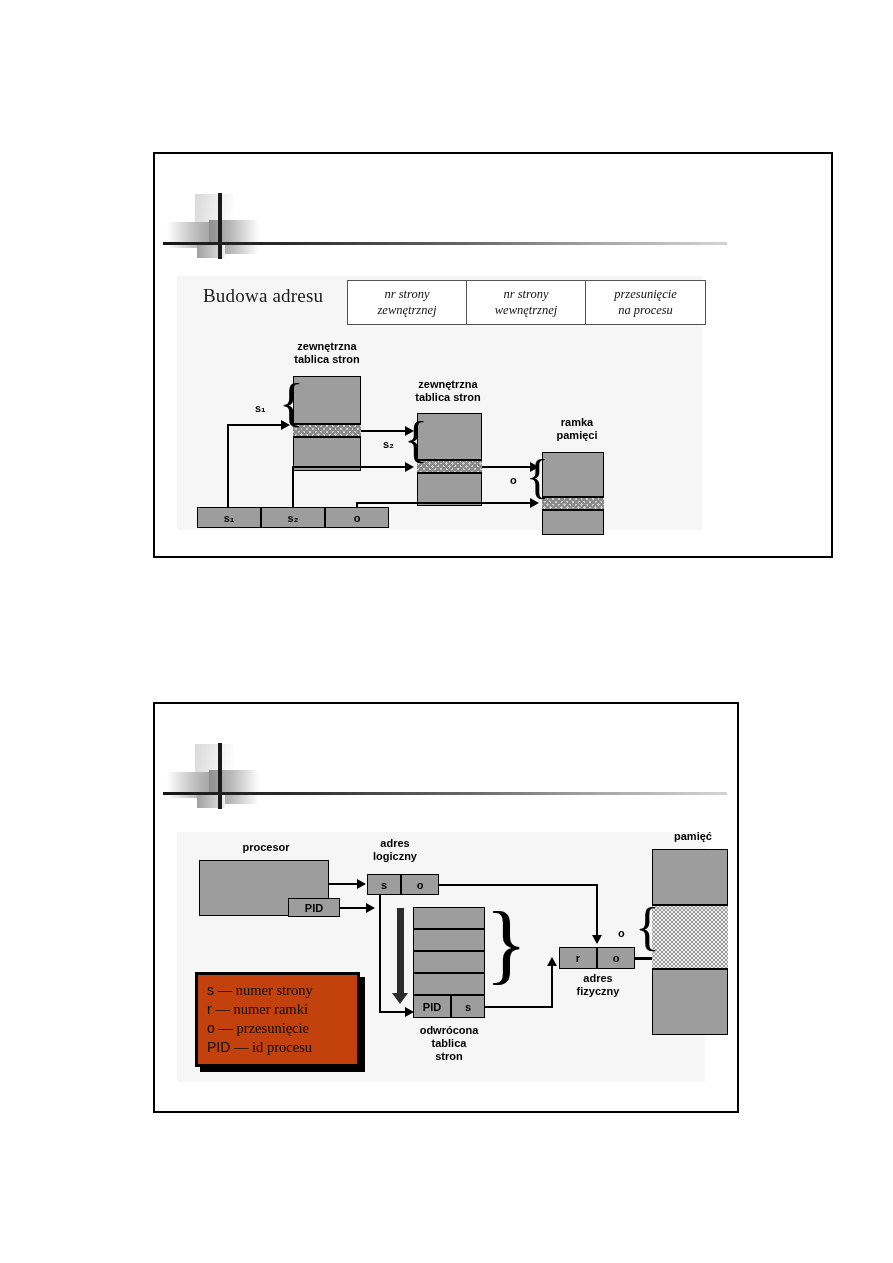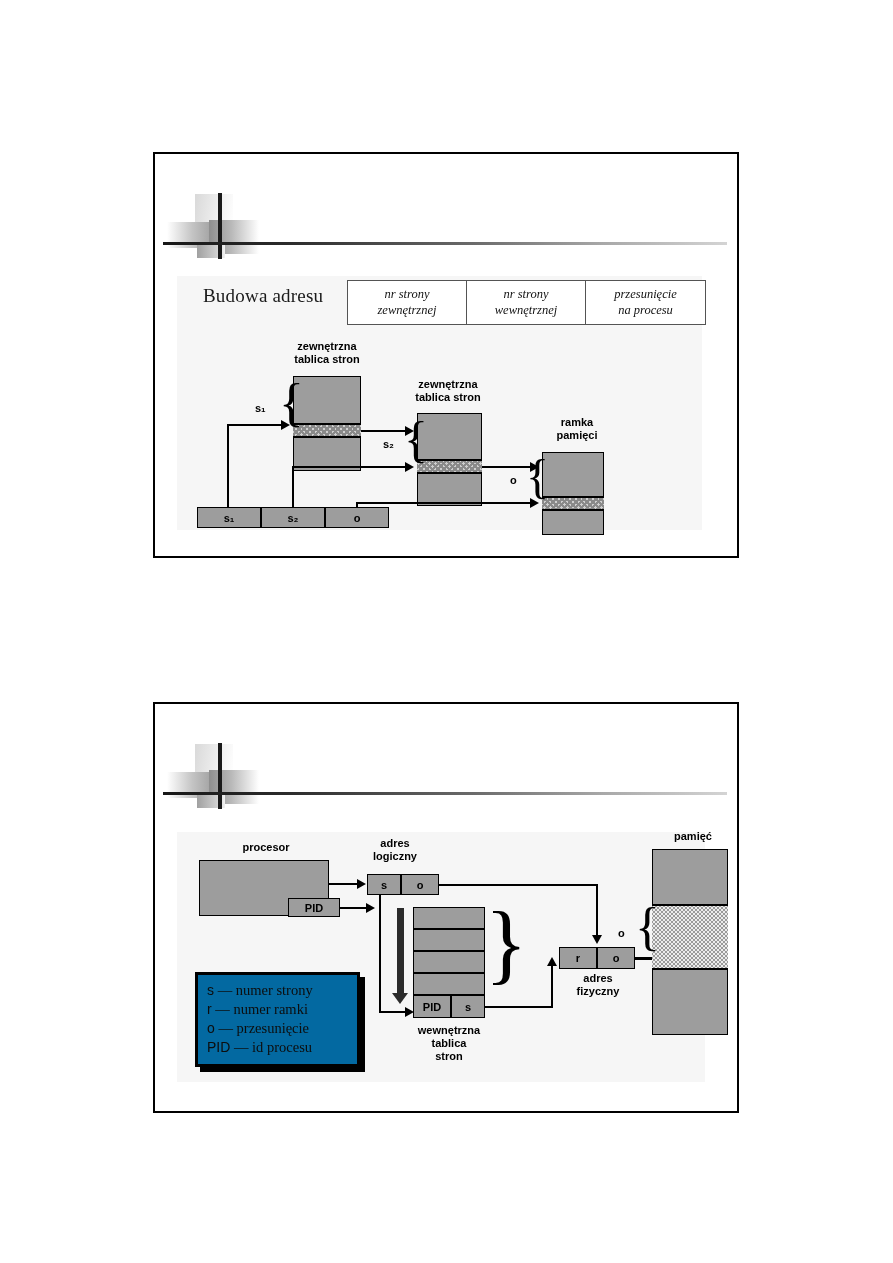--- a/index.html
+++ b/index.html
@@ -2,21 +2,21 @@
 <html><head>
 <meta charset="utf-8">
 <style>
   html,body{margin:0;padding:0;background:#ffffff;}
   body{width:893px;height:1263px;position:relative;
        font-family:"Liberation Sans", sans-serif;
        -webkit-font-smoothing:antialiased;}
 
   
   .slide{position:absolute;background:#ffffff;border:2px solid #000000;box-sizing:border-box;}
-  #slide-1{left:153px;top:152px;width:586px;height:406px;}
+  #slide-1{left:153px;top:152px;width:680px;height:406px;}
   #slide-2{left:153px;top:702px;width:586px;height:411px;}
 
   
   .deco{position:absolute;left:12px;top:40px;width:560px;height:70px;}
   .deco .sq{position:absolute;}
   .deco .sq1{left:28px;top:0px;width:38px;height:34px;
       background:linear-gradient(100deg,#d9d9d9 0%,#eeeeee 55%,#ffffff 100%);}
   .deco .sq2{left:0px;top:28px;width:56px;height:26px;
       background:linear-gradient(90deg,#ffffff 0%,#c4c4c4 45%,#8f8f8f 100%);}
   .deco .sq3{left:42px;top:26px;width:50px;height:34px;
@@ -73,21 +73,21 @@
   .arw.d{border-left:5px solid transparent;border-right:5px solid transparent;border-top:9px solid #000;}
   .arw.u{border-left:5px solid transparent;border-right:5px solid transparent;border-bottom:9px solid #000;}
   .brace{position:absolute;font-size:20px;color:#000;font-family:"Liberation Serif",serif;
       line-height:1;}
   .fatarrow{position:absolute;width:7px;background:#2b2b2b;}
   .fatarrow .tip{position:absolute;left:-5px;bottom:-10px;width:0;height:0;
       border-left:8px solid transparent;border-right:8px solid transparent;border-top:11px solid #2b2b2b;}
 
   
   .legend{position:absolute;left:40px;top:268px;width:165px;
-      background:#0369a1;border:3px solid #000000;box-sizing:border-box;
+      background:#c2410c;border:3px solid #000000;box-sizing:border-box;
       box-shadow:5px 5px 0 0 #000000;padding:6px 8px 6px 9px;}
   .legend-line{font-family:"Liberation Serif", serif;font-size:14.5px;color:#0d0d0d;
       line-height:1.32;white-space:nowrap;}
   .legend-line .mono{font-family:"Liberation Sans", sans-serif;font-size:14px;font-weight:normal;}
 
   
   .itrow{position:absolute;background:#9d9d9d;border:1px solid #000;box-sizing:border-box;}
 </style>
 </head>
 <body>
@@ -217,21 +217,21 @@
   </div>
 
   <div class="itrow" style="left:258px;top:203px;width:72px;height:22px;"></div>
   <div class="itrow" style="left:258px;top:225px;width:72px;height:22px;"></div>
   <div class="itrow" style="left:258px;top:247px;width:72px;height:22px;"></div>
   <div class="itrow" style="left:258px;top:269px;width:72px;height:22px;"></div>
   <div class="seg" style="left:258px;top:291px;width:38px;height:23px;">PID</div>
   <div class="seg" style="left:296px;top:291px;width:34px;height:23px;">s</div>
 
   <div class="lbl" style="left:239px;top:320px;width:110px;">
-    <div>wewnętrzna</div>
+    <div>odwrócona</div>
     <div>tablica</div>
     <div>stron</div>
   </div>
 
   <div class="brace" style="left:330px;top:200px;font-size:88px;line-height:.92;">}</div>
   <div class="lbl" style="left:352px;top:245px;">r</div>
 
   <div class="ln h" style="left:330px;top:302px;width:68px;"></div>
   <div class="ln v" style="left:396px;top:262px;height:41px;"></div>
   <div class="arw u" style="left:392px;top:253px;"></div>

